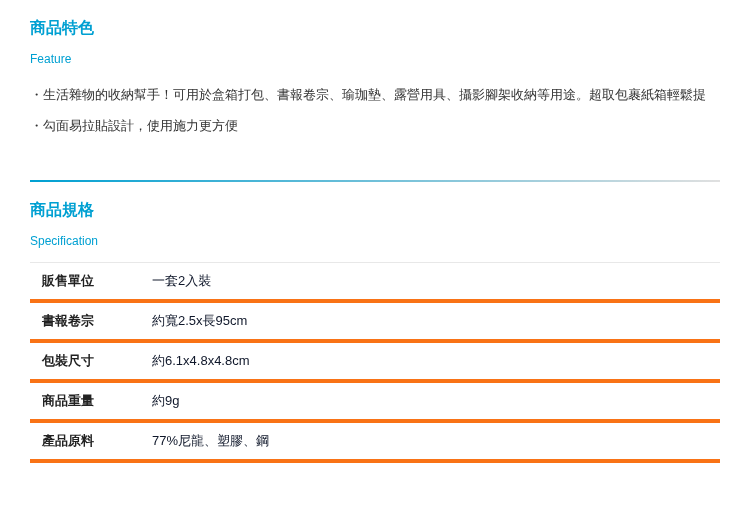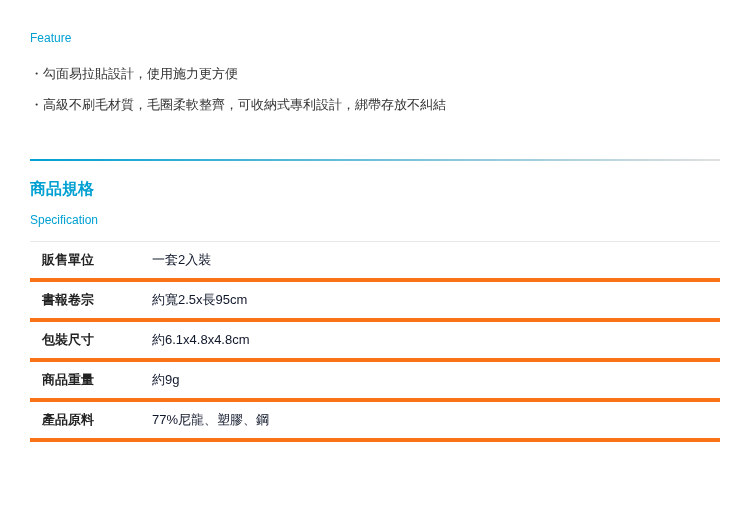--- a/index.html
+++ b/index.html
@@ -94,25 +94,26 @@
       color: #0f172a;
     }
   </style>
 </head>
 <body>
 
 <div class="page-container">
 
   <div class="section">
     <div class="section-header">
+      <span class="section-title-zh">商品特色</span>
       <span class="section-title-en">Feature</span>
     </div>
     <ul class="feature-list">
+      <li>生活雜物的收納幫手！可用於盒箱打包、書報卷宗、瑜珈墊、露營用具、攝影腳架收納等用途。超取包裹紙箱輕鬆提</li>
       <li>勾面易拉貼設計，使用施力更方便</li>
-      <li>高級不刷毛材質，毛圈柔軟整齊，可收納式專利設計，綁帶存放不糾結</li>
     </ul>
   </div>
 
   <div class="spacer"></div>
   <div class="section-divider"></div>
 
   <div class="section">
     <div class="section-header">
       <span class="section-title-zh">商品規格</span>
       <span class="section-title-en">Specification</span>

